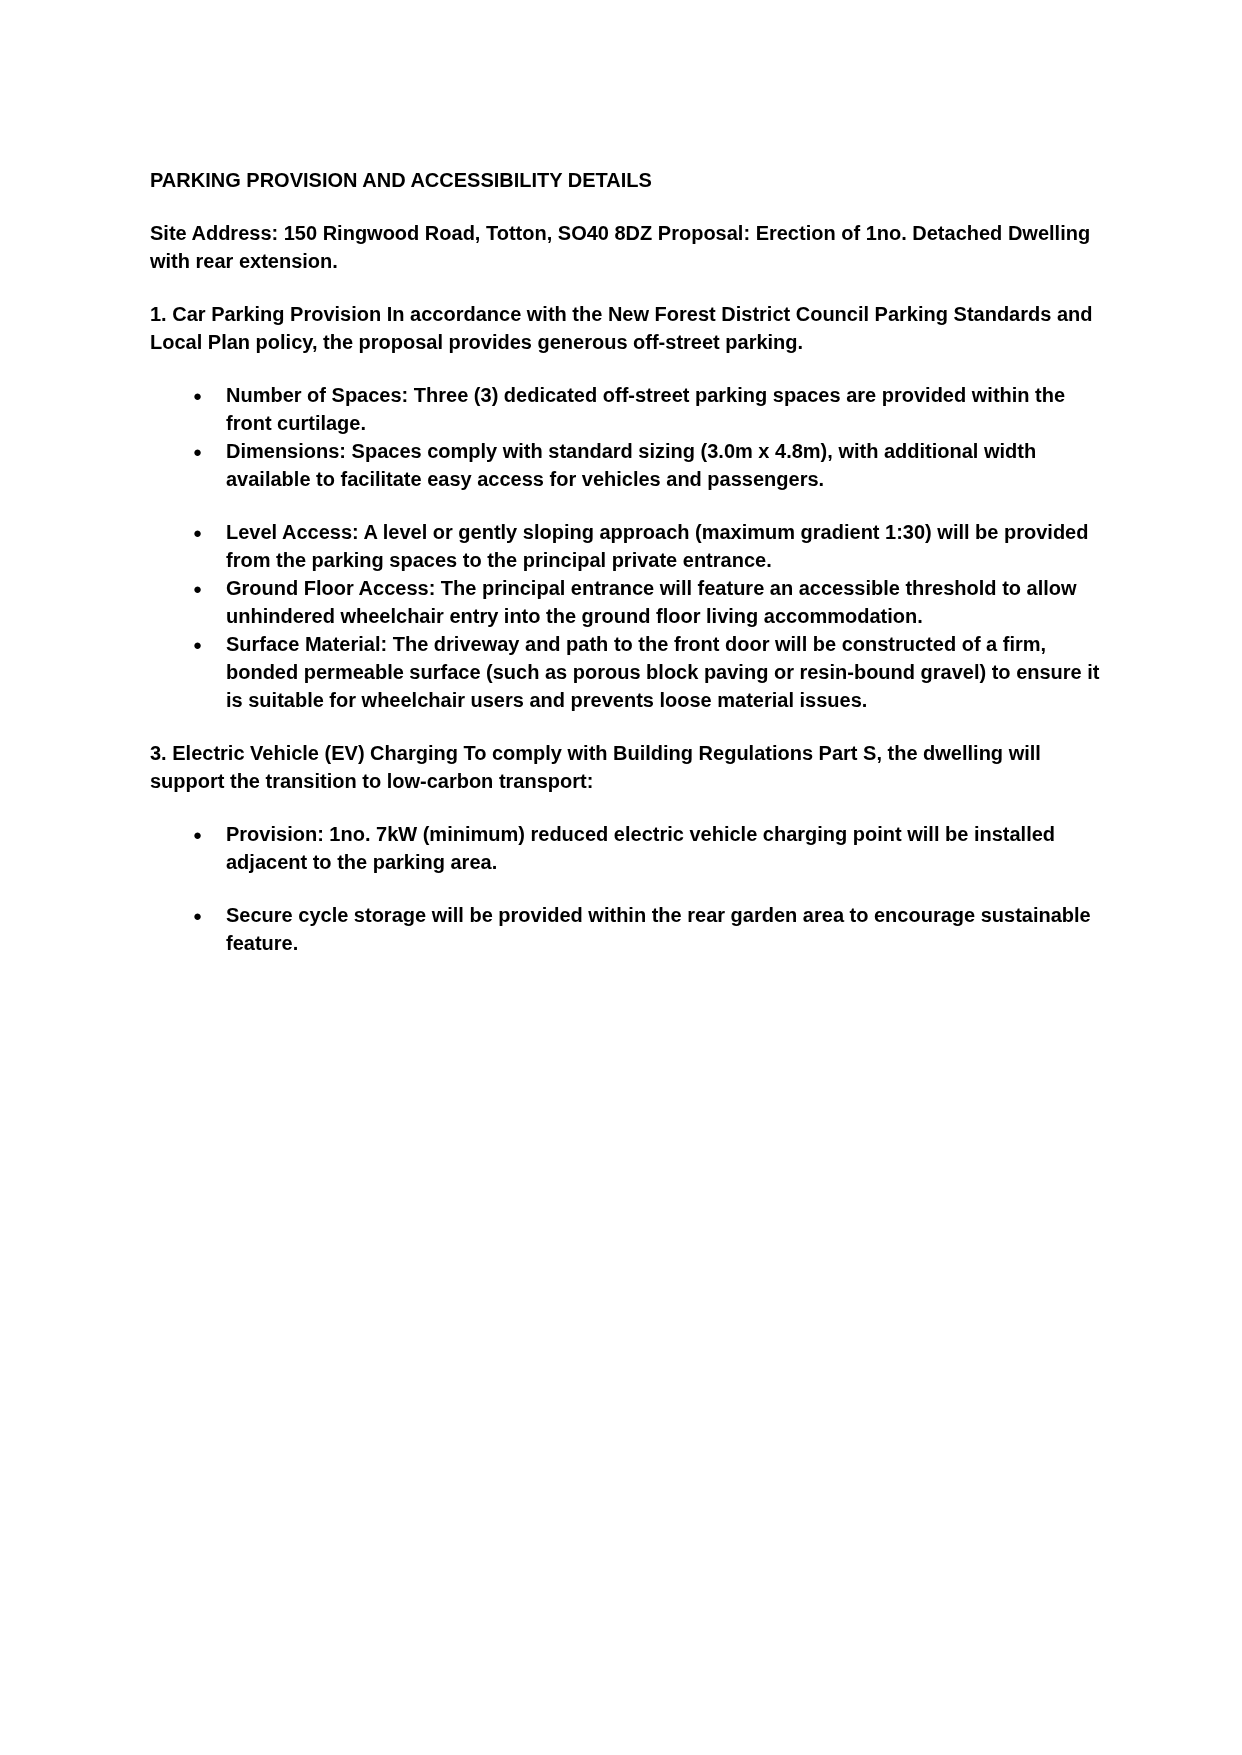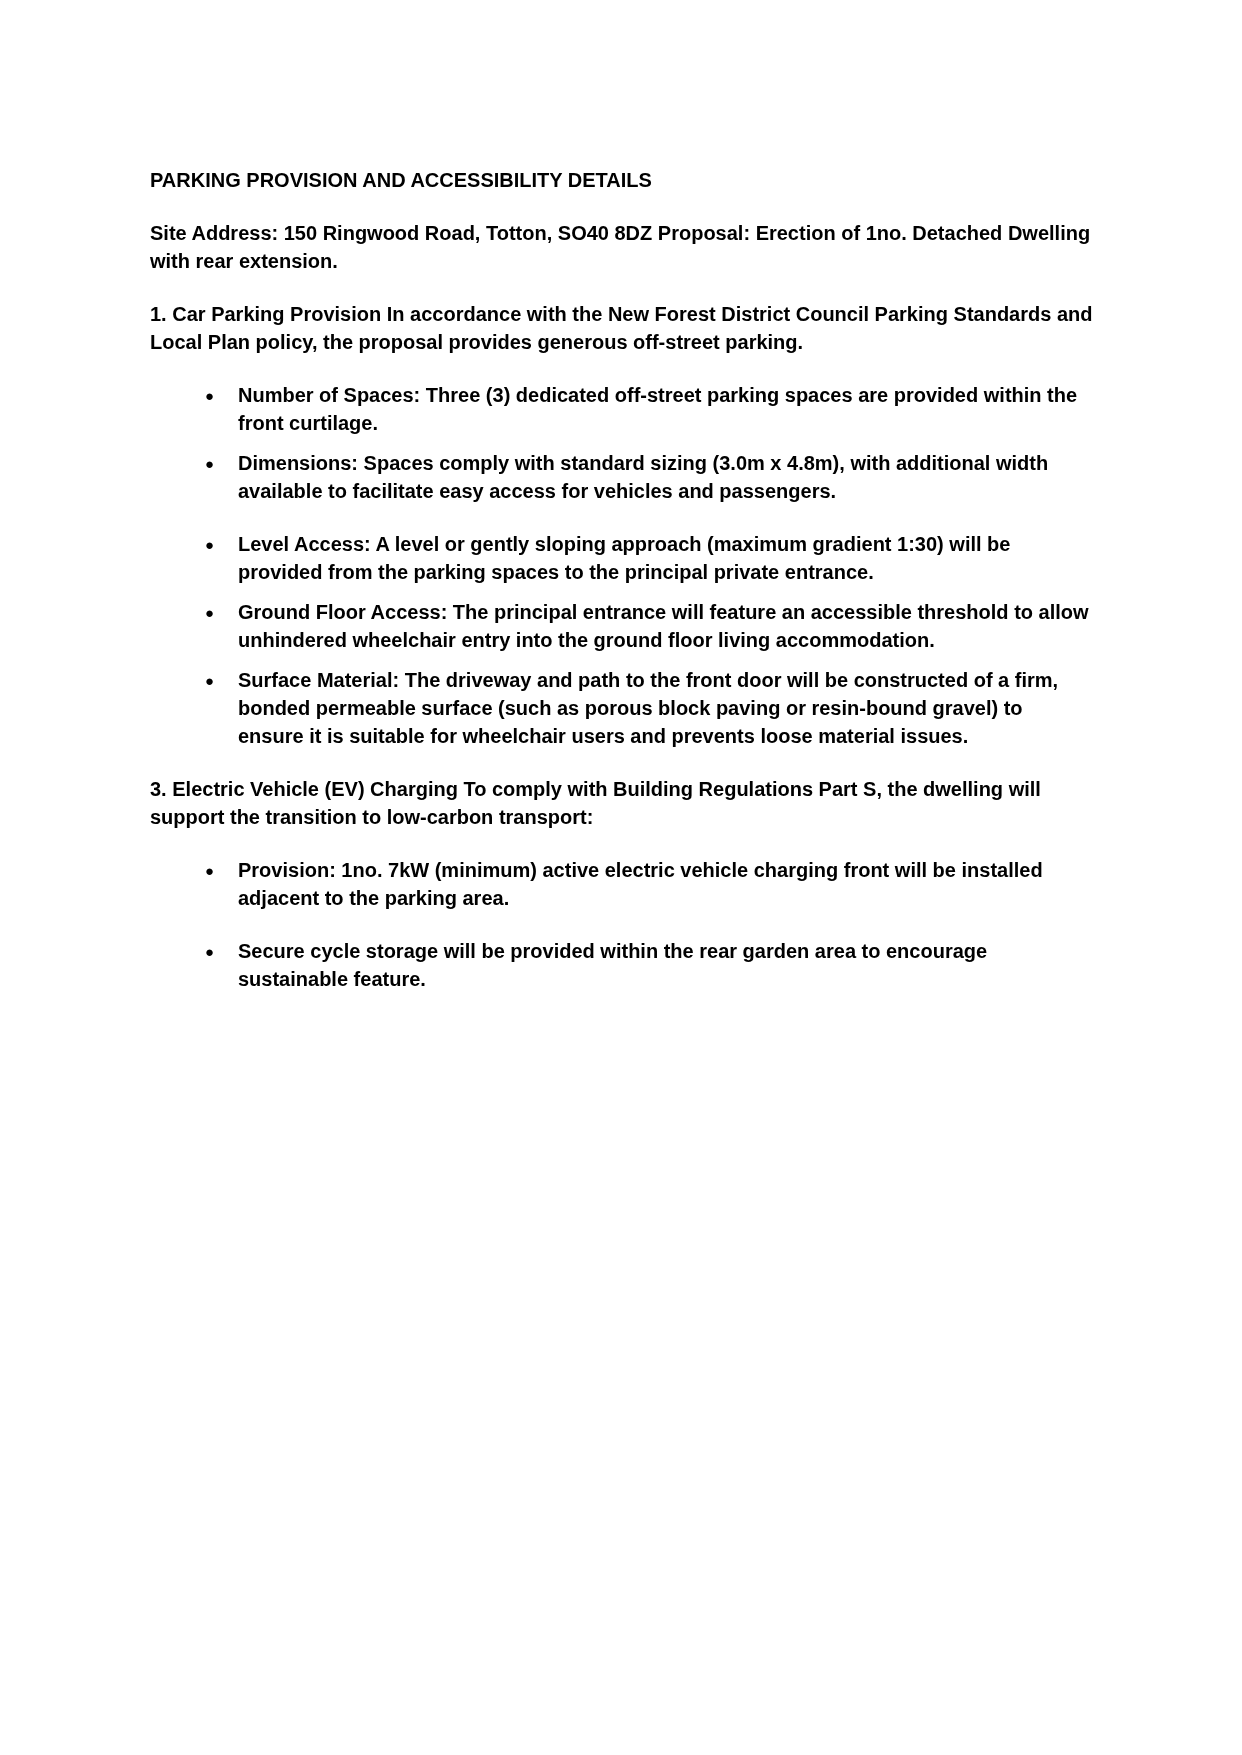--- a/index.html
+++ b/index.html
@@ -30,21 +30,21 @@
     margin: 0 0 25px 0;
     padding: 0;
   }
   .bullets {
     list-style: none;
     margin: 0 0 25px 0;
     padding: 0 0 0 76px;
   }
   .bullet {
     position: relative;
-    margin: 12px;
+    margin: 0;
     padding: 0;
   }
   .bullet::before {
     content: "\25CF";
     position: absolute;
     left: -33px;
     top: 1px;
     font-size: 15px;
     line-height: 28px;
     color: #000000;
@@ -67,21 +67,21 @@
     </ul>
 
     <ul class="bullets">
       <li class="bullet">Level Access: A level or gently sloping approach (maximum gradient 1:30) will be provided from the parking spaces to the principal private entrance.</li>
       <li class="bullet">Ground Floor Access: The principal entrance will feature an accessible threshold to allow unhindered wheelchair entry into the ground floor living accommodation.</li>
       <li class="bullet">Surface Material: The driveway and path to the front door will be constructed of a firm, bonded permeable surface (such as porous block paving or resin-bound gravel) to ensure it is suitable for wheelchair users and prevents loose material issues.</li>
     </ul>
 
     <p class="para">3. Electric Vehicle (EV) Charging To comply with Building Regulations Part S, the dwelling will support the transition to low-carbon transport:</p>
     <ul class="bullets">
-      <li class="bullet">Provision: 1no. 7kW (minimum) active electric vehicle charging front will be installed adjacent to the parking area.</li>
+      <li class="bullet">Provision: 1no. 7kW (minimum) reduced electric vehicle charging point will be installed adjacent to the parking area.</li>
     </ul>
 
     <ul class="bullets">
       <li class="bullet">Secure cycle storage will be provided within the rear garden area to encourage sustainable feature.</li>
     </ul>
 
   </div>
 </div>
 
 </body></html>

